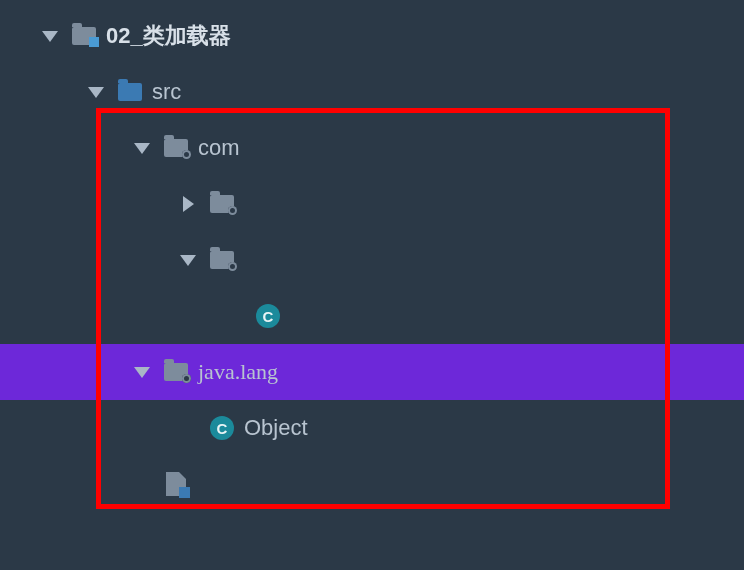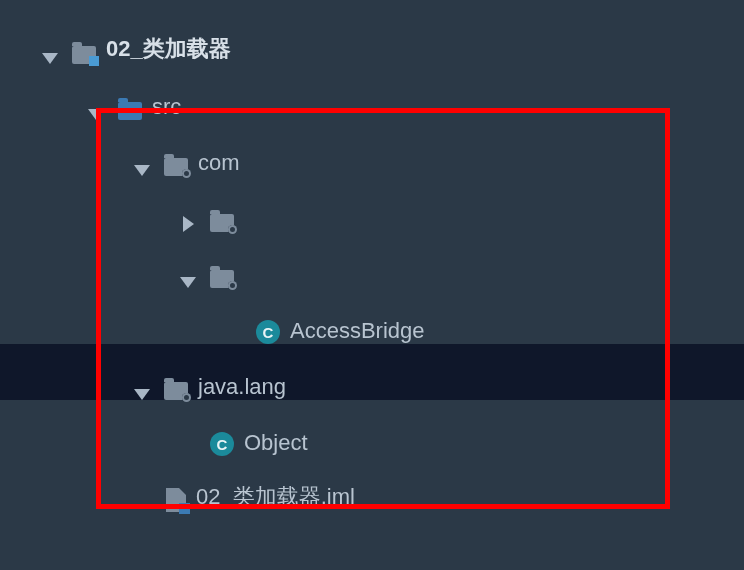--- a/index.html
+++ b/index.html
@@ -12,26 +12,27 @@
       font-family: "Segoe UI", Arial, sans-serif;
       font-size: 20px;
       color: #a9b7c6;
       width: 744px;
       height: 570px;
       overflow: hidden;
       padding-top: 8px;
     }
     .tree-row {
       display: flex;
-      align-items: flex-end;
+      align-items: center;
       height: 56px;
       white-space: nowrap;
     }
     .tree-row.selected {
-      background: #0f172a;
+      background: #6d28d9;
+      font-family: Liberation Serif, serif;
     }
     .indent {
       display: inline-block;
       flex-shrink: 0;
     }
     .arrow {
       width: 0;
       height: 0;
       display: inline-block;
       flex-shrink: 0;
@@ -214,37 +215,35 @@
 <div class="tree-row">
   <span class="indent" style="width:180px"></span>
   <span class="arrow down"></span>
   <span class="package-icon"></span>
 </div>
 
 <div class="tree-row">
   <span class="indent" style="width:226px"></span>
   <span class="arrow none"></span>
   <span class="class-icon">C</span>
-  <span class="label">AccessBridge</span>
 </div>
 
 <div class="tree-row selected">
   <span class="indent" style="width:134px"></span>
   <span class="arrow down"></span>
   <span class="package-icon"></span>
   <span class="label">java.lang</span>
 </div>
 
 <div class="tree-row">
   <span class="indent" style="width:180px"></span>
   <span class="arrow none"></span>
   <span class="class-icon">C</span>
   <span class="label">Object</span>
 </div>
 
 <div class="tree-row">
   <span class="indent" style="width:134px"></span>
   <span class="arrow none"></span>
   <span class="iml-icon"></span>
-  <span class="label">02_类加载器.iml</span>
 </div>
 
 <div class="highlight-box"></div>
 
 </body></html>

